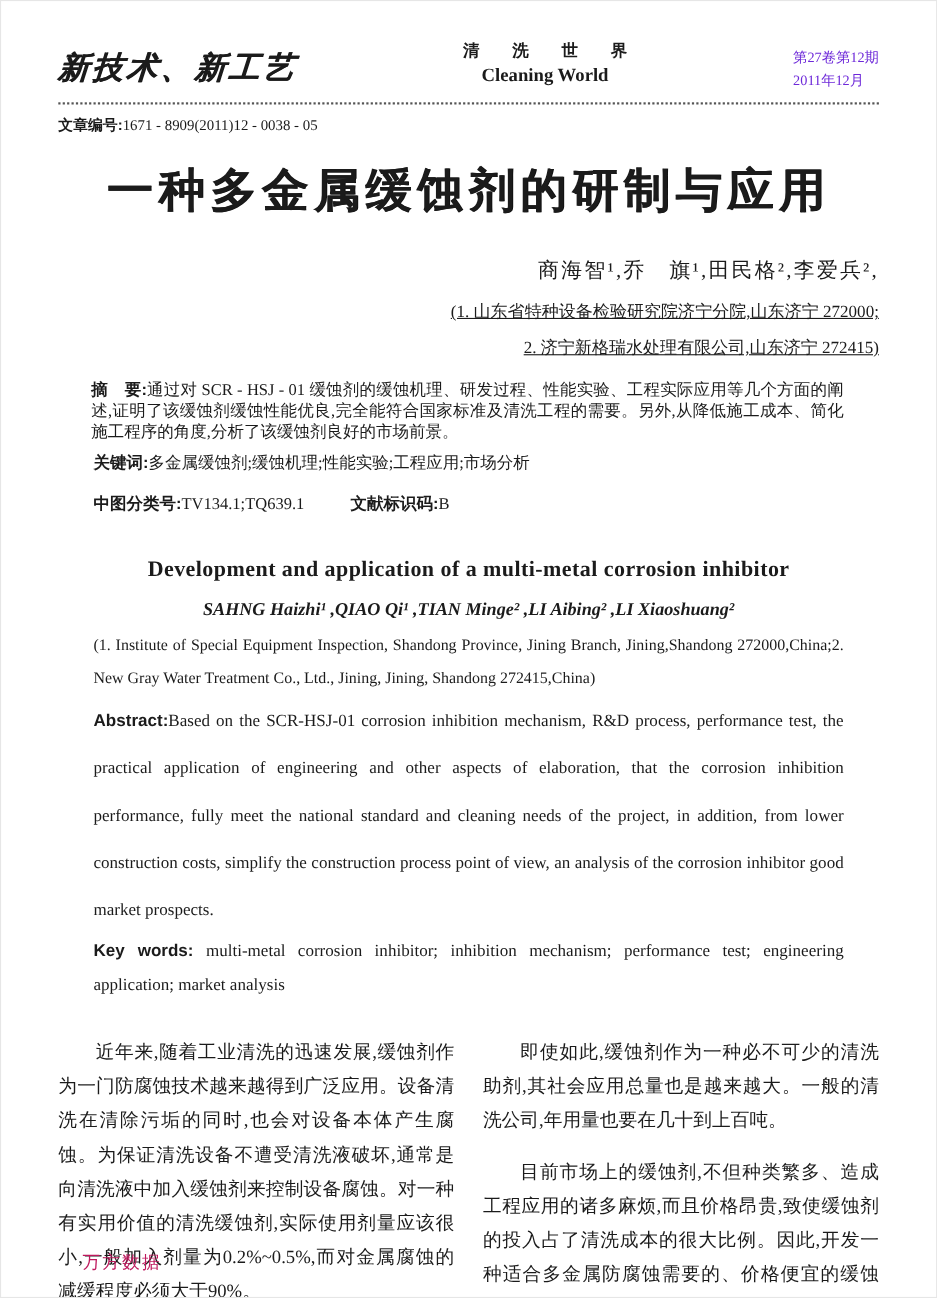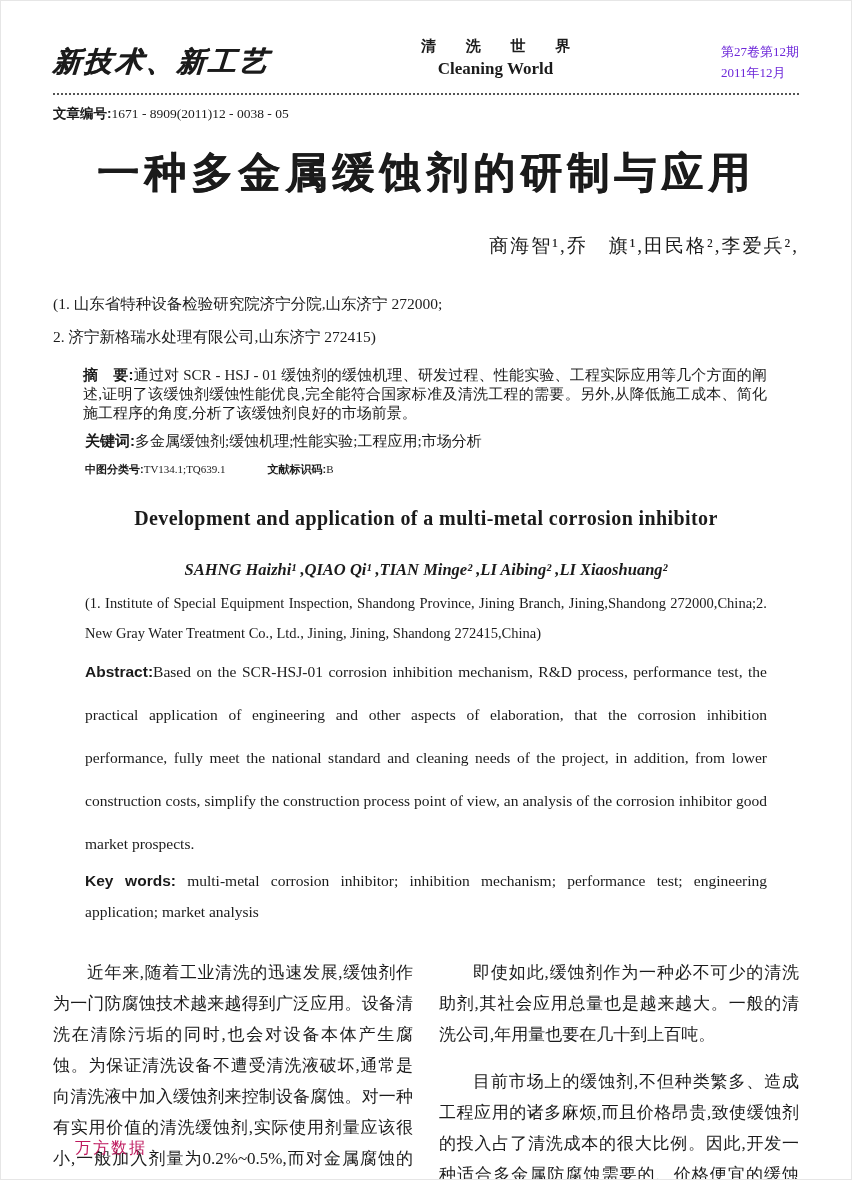--- a/index.html
+++ b/index.html
@@ -35,38 +35,38 @@
   .artno{font-size:13.5px;margin-top:10px;}
   .artno b{font-family:"Liberation Sans", sans-serif;font-weight:700;}
 
   
   .title-cn{
     text-align:center;font-family:"Liberation Sans", sans-serif;
     font-weight:900;font-size:42px;letter-spacing:5px;
     margin-top:22px;text-shadow:0.8px 0 #111;
   }
   .authors-cn{text-align:right;font-size:19px;margin-top:32px;letter-spacing:2px;}
-  .affils-cn{text-align:left;font-size:15.5px;line-height:33px;margin-top:28px;}
+  .affils-cn{text-align:right;font-size:15.5px;line-height:33px;margin-top:8px;text-decoration:underline;}
 
   
   .absblock{margin:12px 32px 0 30px;font-size:15px;line-height:19px;text-align:justify;}
   .absblock .lbl,.kwline .lbl,.clcline .lbl{
     font-family:"Liberation Sans", sans-serif;font-weight:800;
   }
   .kwline{margin:2px 32px 0 32px;font-size:15px;line-height:31px;}
-  .clcline{margin:0 32px 0 32px;font-size:11px;line-height:24px;}
+  .clcline{margin:0 32px 0 32px;font-size:15px;line-height:44px;}
   .clc-gap{display:inline-block;width:42px;}
 
   
   .title-en{
     text-align:center;font-size:20px;font-weight:800;
     margin-top:26px;letter-spacing:0.4px;
     font-family:"Liberation Serif", serif;
   }
-  .authors-en{text-align:center;font-size:16.5px;font-style:italic;font-weight:600;margin-top:30px;}
+  .authors-en{text-align:center;font-size:16.5px;font-style:italic;font-weight:600;margin-top:14px;}
   .affil-en{margin:8px 32px 0 32px;font-size:14.5px;line-height:30px;text-align:justify;}
   .abs-en{margin:2px 32px 0 32px;font-size:15.5px;line-height:43px;text-align:justify;}
   .abs-en b,.kw-en b{font-family:"Liberation Sans", sans-serif;font-weight:800;}
   .kw-en{margin:0 32px 0 32px;font-size:15.5px;line-height:31px;text-align:justify;}
 
   
   .cols{display:flex;gap:26px;margin-top:30px;}
   .col{width:361px;font-size:17px;line-height:31px;text-align:justify;}
   .col p{margin:0;text-indent:2em;}
   .col p + p{margin-top:16px;}

